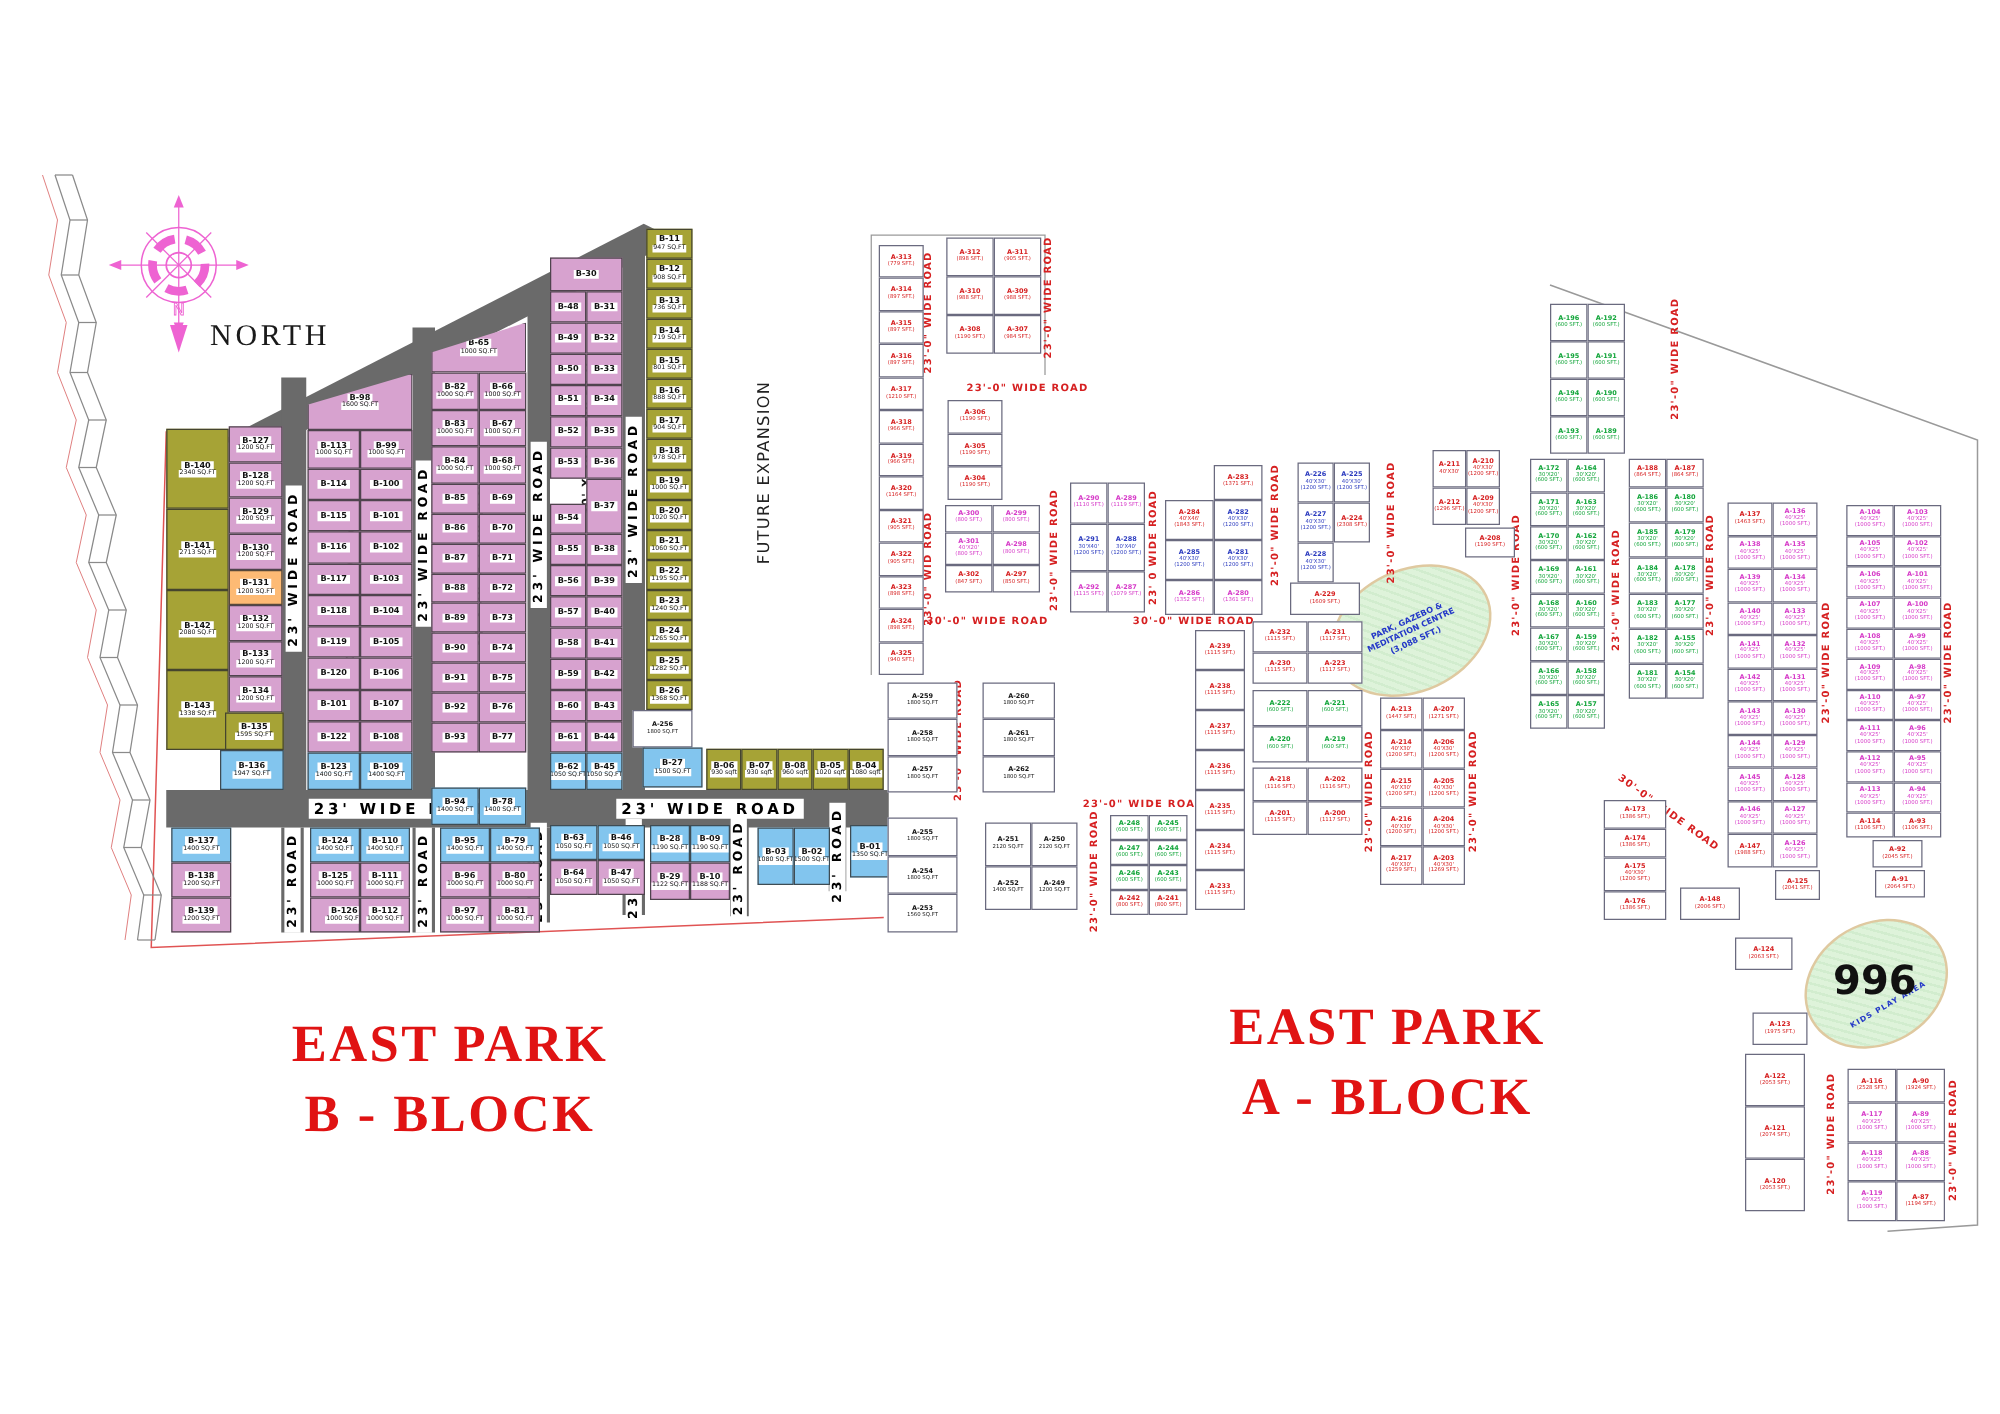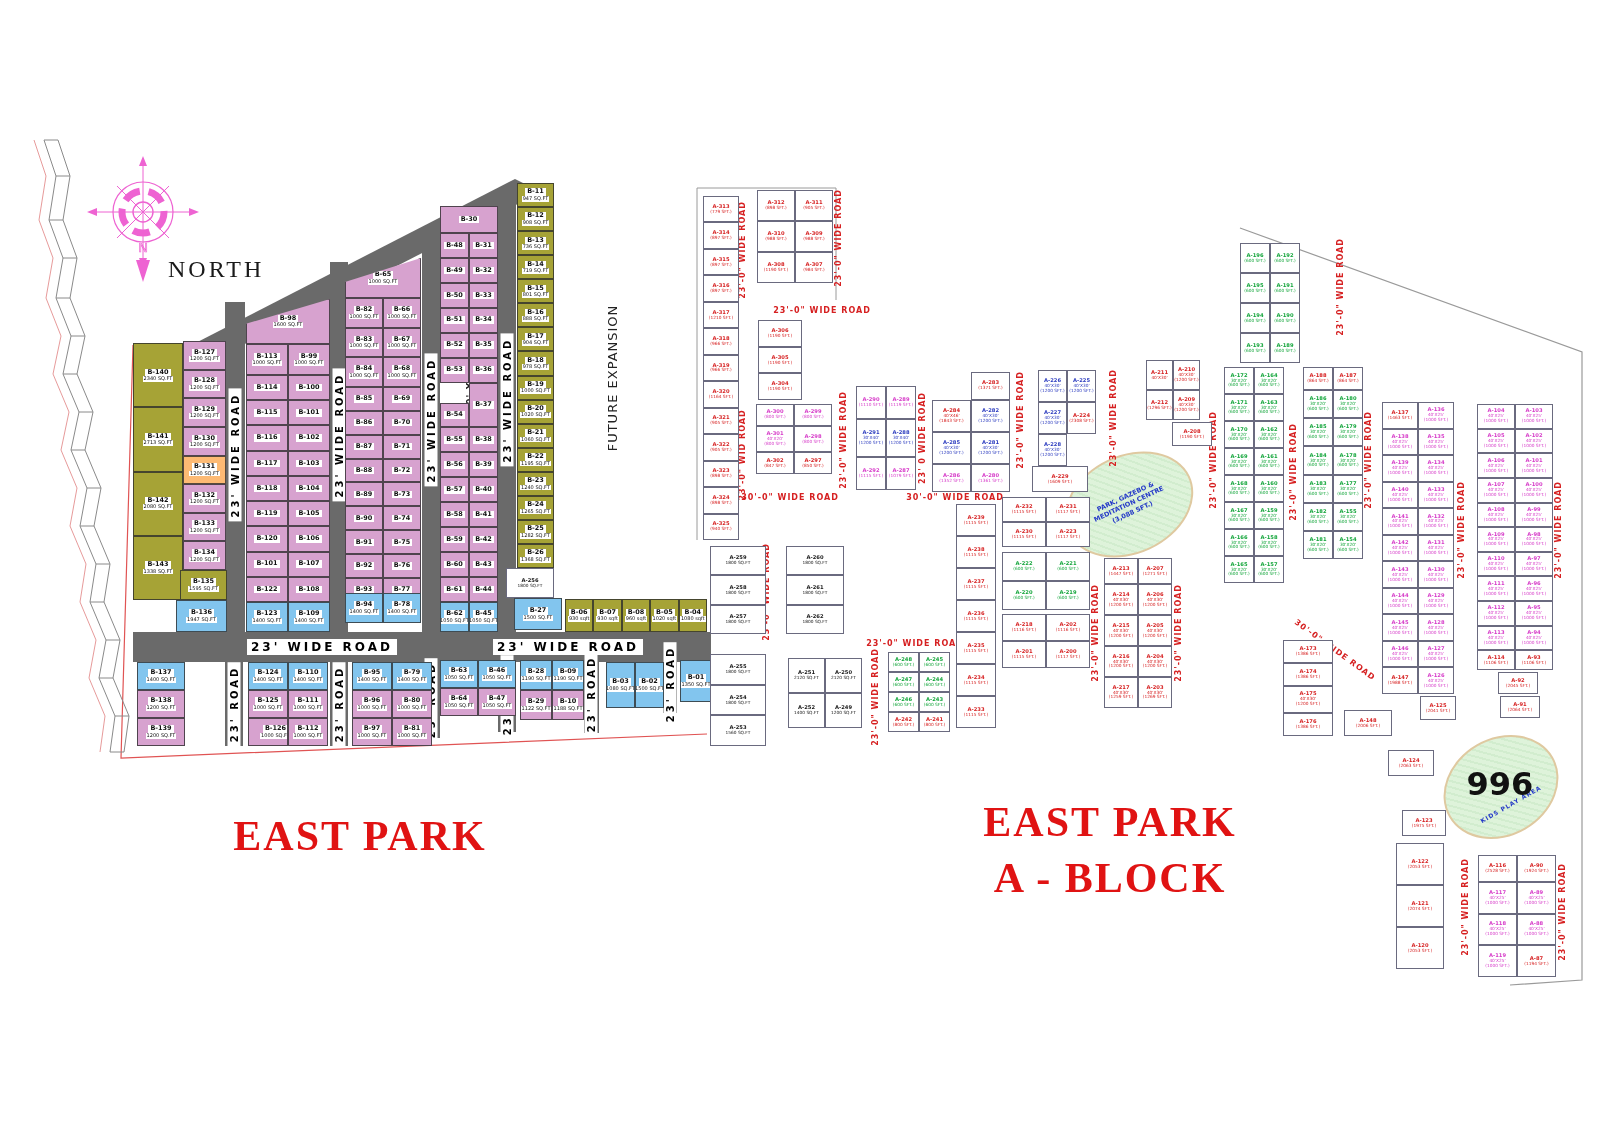--- a/index.html
+++ b/index.html
@@ -87,20 +87,21 @@
       <polygon points="56,0 46,-4 46,4" fill="#ee63d2" stroke="none"></polygon>
     </g>
     <text x="143" y="252" text-anchor="middle" fill="none" stroke="#ee63d2" stroke-width=".7" font-size="13" font-family="DejaVu Sans, sans-serif">N</text>
     <polygon points="136,260 150,260 143,282" fill="#ee63d2"></polygon>
   </svg>
 
   <div id="north-label">NORTH</div>
   <div id="future-exp">FUTURE EXPANSION</div>
 
   <div class="block-title" style="left:200px;top:812px;">EAST PARK</div>
+  <div class="block-title" style="left:200px;top:868px;">B - BLOCK</div>
   <div class="block-title" style="left:950px;top:798px;">EAST PARK</div>
   <div class="block-title" style="left:950px;top:854px;">A - BLOCK</div>
 
   <div class="oval" style="left:1062px;top:455px;width:130px;height:95px;transform:rotate(-25deg);">
     <span class="ptxt">PARK, GAZEBO &amp;</span>
     <span class="ptxt">MEDITATION CENTRE</span>
     <span class="ptxt">(3,088 SFT.)</span>
   </div>
 
   <div class="oval" style="left:1441px;top:738px;width:116px;height:94px;transform:rotate(-30deg);">
@@ -383,21 +384,21 @@
         <div class="cell" style="background: rgb(215, 162, 207); color: rgb(21, 21, 21);">
           <span class="l1">B-76</span>
         </div>
         <div class="cell" style="background: rgb(215, 162, 207); color: rgb(21, 21, 21);">
           <span class="l1">B-93</span>
         </div>
         <div class="cell" style="background: rgb(215, 162, 207); color: rgb(21, 21, 21);">
           <span class="l1">B-77</span>
         </div>
       </div>
-      <div class="zone zone-b" style="left: 345px; top: 593px; width: 76px; height: 30px; grid-template-columns: repeat(2, 1fr);">
+      <div class="zone zone-b" style="left: 345px; top: 630px; width: 76px; height: 30px; grid-template-columns: repeat(2, 1fr);">
         <div class="cell" style="background: rgb(130, 197, 238); color: rgb(21, 21, 21);">
           <span class="l1">B-94</span>
           <span class="l2">1400 SQ.FT</span>
         </div>
         <div class="cell" style="background: rgb(130, 197, 238); color: rgb(21, 21, 21);">
           <span class="l1">B-78</span>
           <span class="l2">1400 SQ.FT</span>
         </div>
       </div>
       <div class="zone zone-b" style="left: 440px; top: 206px; width: 58px; height: 27px; grid-template-columns: repeat(1, 1fr);">

